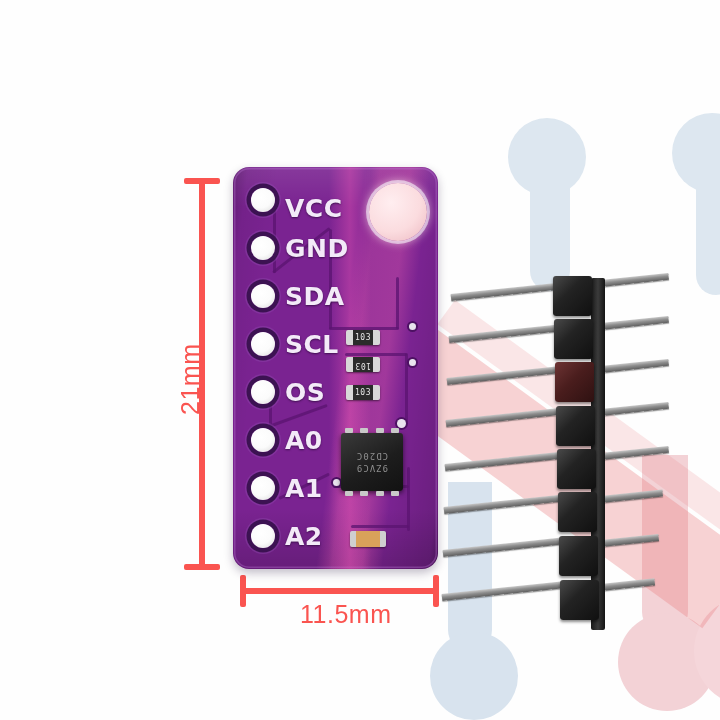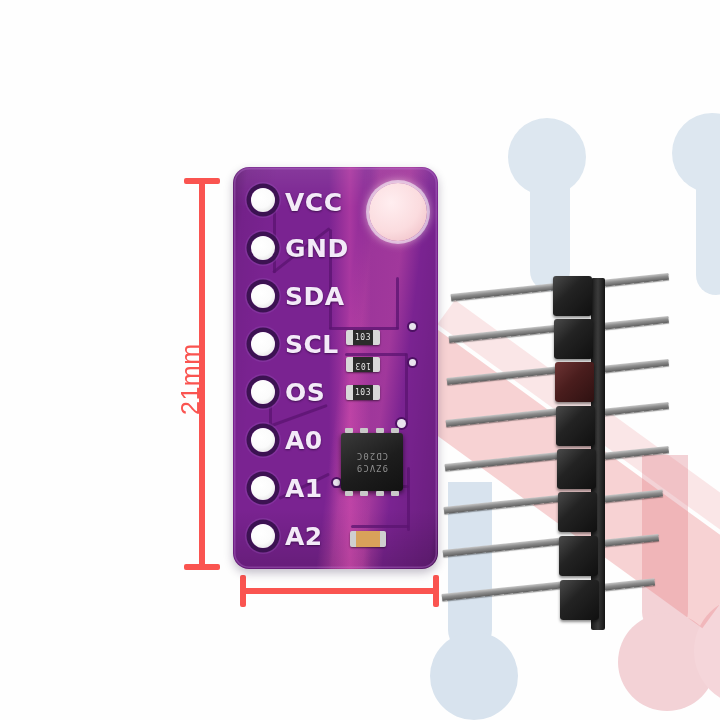--- a/index.html
+++ b/index.html
@@ -190,20 +190,21 @@
   <div class="band" style="left:455px;top:300px;width:360px;height:30px;transform:rotate(36deg);opacity:.55;"></div>
 
   <div class="dim-line" style="left:199px;top:178px;width:6px;height:392px;"></div>
   <div class="dim-cap" style="left:184px;top:178px;width:36px;height:6px;"></div>
   <div class="dim-cap" style="left:184px;top:564px;width:36px;height:6px;"></div>
   <div class="dim-text vert" style="left:176px;top:415px;">21mm</div>
 
   <div class="dim-line" style="left:240px;top:588px;width:199px;height:6px;"></div>
   <div class="dim-cap" style="left:240px;top:575px;width:6px;height:32px;"></div>
   <div class="dim-cap" style="left:433px;top:575px;width:6px;height:32px;"></div>
+  <div class="dim-text" style="left:300px;top:600px;">11.5mm</div>
 
   <div id="pcb">
     <div class="silk-edge"></div>
     <div class="spec"></div>
 
     <div class="trace" style="left:40px;top:36px;width:3px;height:70px;"></div>
     <div class="trace" style="left:40px;top:104px;width:72px;height:3px;transform:rotate(-38deg);transform-origin:left center;"></div>
     <div class="trace" style="left:96px;top:62px;width:3px;height:100px;"></div>
     <div class="trace" style="left:96px;top:160px;width:70px;height:3px;"></div>
     <div class="trace" style="left:163px;top:110px;width:3px;height:52px;"></div>
@@ -224,21 +225,21 @@
 
     <div class="pad" style="left:18px;top:21px;"></div>
     <div class="pad" style="left:18px;top:69px;"></div>
     <div class="pad" style="left:18px;top:117px;"></div>
     <div class="pad" style="left:18px;top:165px;"></div>
     <div class="pad" style="left:18px;top:213px;"></div>
     <div class="pad" style="left:18px;top:261px;"></div>
     <div class="pad" style="left:18px;top:309px;"></div>
     <div class="pad" style="left:18px;top:357px;"></div>
 
-    <div class="pad-label" style="left:52px;top:21px;">VCC</div>
+    <div class="pad-label" style="left:52px;top:27px;">VCC</div>
     <div class="pad-label" style="left:52px;top:67px;">GND</div>
     <div class="pad-label" style="left:52px;top:115px;">SDA</div>
     <div class="pad-label" style="left:52px;top:163px;">SCL</div>
     <div class="pad-label" style="left:52px;top:211px;">OS</div>
     <div class="pad-label" style="left:52px;top:259px;">A0</div>
     <div class="pad-label" style="left:52px;top:307px;">A1</div>
     <div class="pad-label" style="left:52px;top:355px;">A2</div>
 
     <div class="res" style="left:113px;top:163px;">
       <span>103</span>

